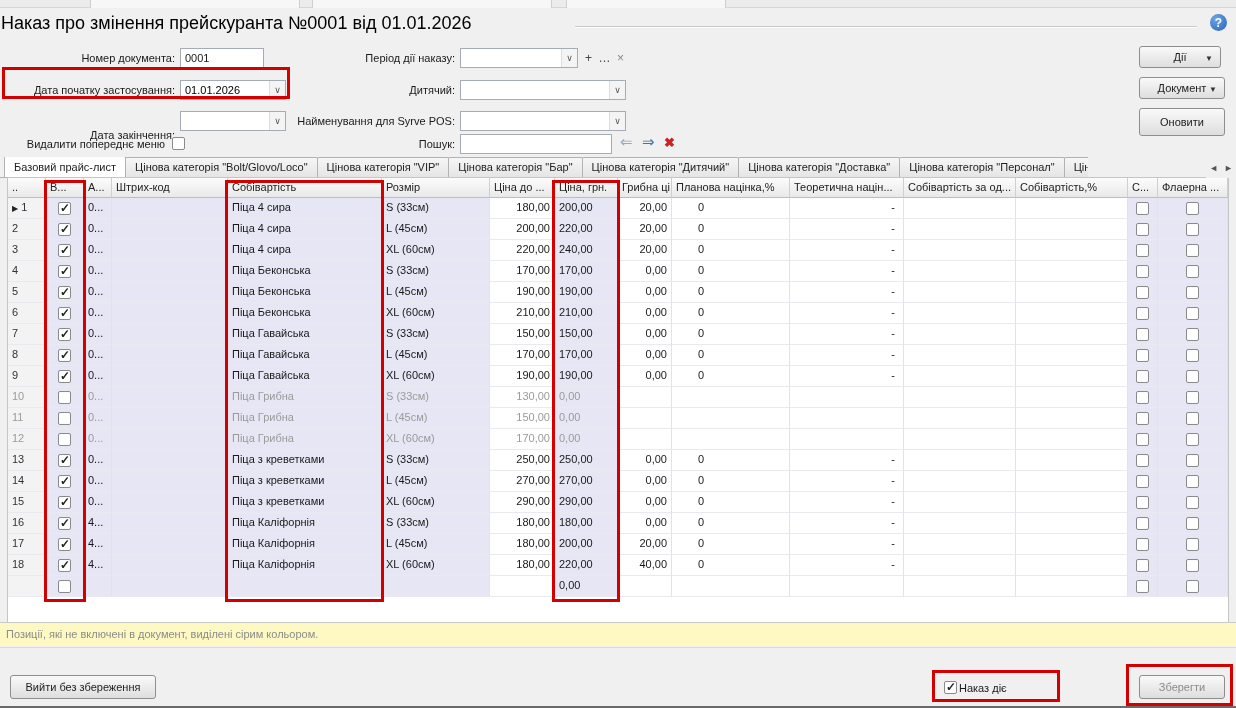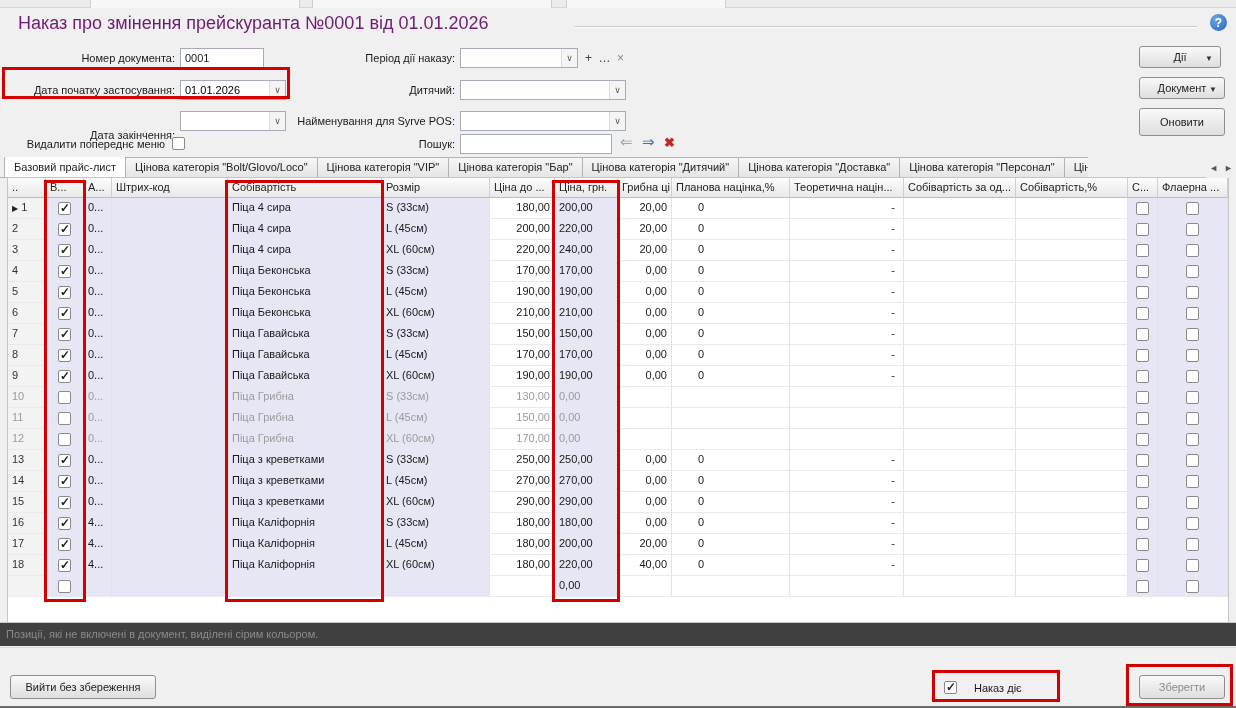--- a/index.html
+++ b/index.html
@@ -4,21 +4,21 @@
 <style>
 *{box-sizing:border-box;margin:0;padding:0}
 html,body{width:1236px;height:708px}
 body{position:relative;background:#f0f0f0;font-family:"Liberation Sans",sans-serif;font-size:11px;color:#1a1a1a;overflow:hidden}
 
 
 .topstrip{position:absolute;left:0;top:0;width:1236px;height:8px;background:#ececec;border-bottom:1px solid #d6d6d6}
 .topstrip .frag{position:absolute;top:0;height:8px;background:#f7f7f7;border-left:1px solid #cfcfcf;border-right:1px solid #cfcfcf}
 
 
-.page-title{position:absolute;left:18px;top:13px;font-size:18px;color:#701a75;white-space:nowrap}
+.page-title{position:absolute;left:1px;top:13px;font-size:18px;color:#000000;white-space:nowrap}
 .title-line{position:absolute;left:575px;top:26px;width:622px;height:2px;border-top:1px solid #c9c9c9;border-bottom:1px solid #fdfdfd}
 .help{position:absolute;left:1210px;top:14px;width:17px;height:17px;border-radius:50%;background:radial-gradient(circle at 35% 30%,#6aa6e8,#2a62b8);color:#fff;font-weight:bold;font-size:12px;display:flex;align-items:center;justify-content:center;cursor:pointer}
 
 
 .flabel{position:absolute;text-align:right;line-height:20px;color:#1a1a1a;white-space:nowrap}
 .tinput{position:absolute;height:20px;border:1px solid #a5acb5;background:#fff;font:inherit;padding:4px 4px;color:#1a1a1a}
 .combo{position:absolute;height:20px;border:1px solid #a5acb5;background:#fff;display:flex}
 .combo input{flex:1;min-width:0;border:none;outline:none;font:inherit;padding:0 4px;background:transparent}
 .combo .arr{width:16px;display:flex;align-items:center;justify-content:center;border-left:1px solid #dcdcdc;background:#f4f4f4;color:#555;font-size:9px;cursor:pointer}
 .glyphbtn{position:absolute;width:15px;height:18px;display:flex;align-items:center;justify-content:center;font-size:12px;color:#444;cursor:pointer}
@@ -72,24 +72,24 @@
 .td.c-inc,.td.c-art,.td.c-bar,.td.c-name,.td.c-size,.td.c-price,.td.c-s,.td.c-fly{background:#e6e6f4}
 .td.c-num{background:#f3f3f3;border-right-color:#d8d8d8;color:#333}
 .td.c-before,.td.c-chg{text-align:right}
 .td.c-plan{padding-left:26px}
 .td.c-theor{text-align:right;padding-right:8px}
 .td.c-inc,.td.c-s,.td.c-fly{display:flex;align-items:center;justify-content:center;padding:0}
 .trow.gray .td{color:#9b9b9b}
 .marker{color:#222;font-size:8px;margin-right:3px}
 
 
-#statusbar{position:absolute;left:0;top:622px;width:1236px;height:24px;background:#404040;border-top:1px solid #c9c9c9;color:#8b8b8b;padding:5px 6px}
+#statusbar{position:absolute;left:0;top:622px;width:1236px;height:24px;background:#fef9c3;border-top:1px solid #c9c9c9;color:#8b8b8b;padding:5px 6px}
 #divider2{position:absolute;left:0;top:647px;width:1236px;border-top:1px solid #dadada}
 #btn-exit{left:10px;top:675px;width:146px;height:24px}
-#order-active{position:absolute;left:944px;top:681px;display:flex;gap:17px;align-items:center}
+#order-active{position:absolute;left:944px;top:681px;display:flex;gap:2px;align-items:center}
 #btn-save{left:1139px;top:675px;width:86px;height:24px;color:#8b8b8b}
 .bottom-edge{position:absolute;left:0;bottom:0;width:1236px;height:2px;background:#6a6a6a}
 
 
 .rbox{position:absolute;border:3px solid #d40000;pointer-events:none;z-index:10}
 #rb-date{left:2px;top:67px;width:288px;height:32px}
 #rb-check{left:44px;top:180px;width:42px;height:422px}
 #rb-name{left:225px;top:180px;width:159px;height:422px}
 #rb-price{left:552px;top:180px;width:68px;height:422px}
 #rb-active{left:932px;top:670px;width:128px;height:32px}

